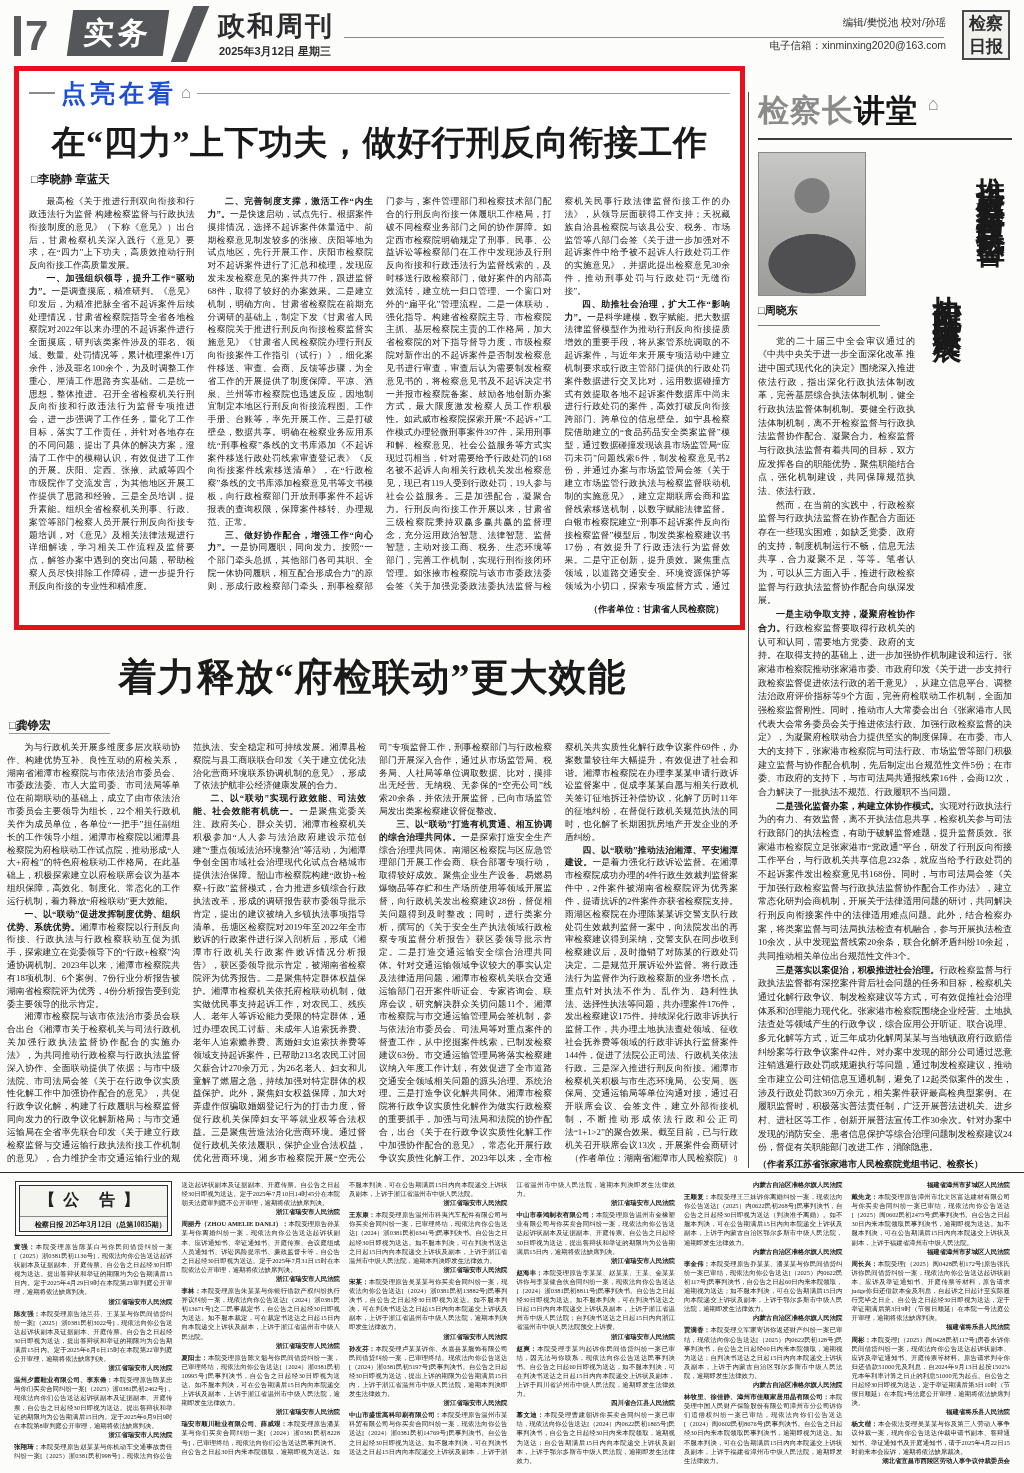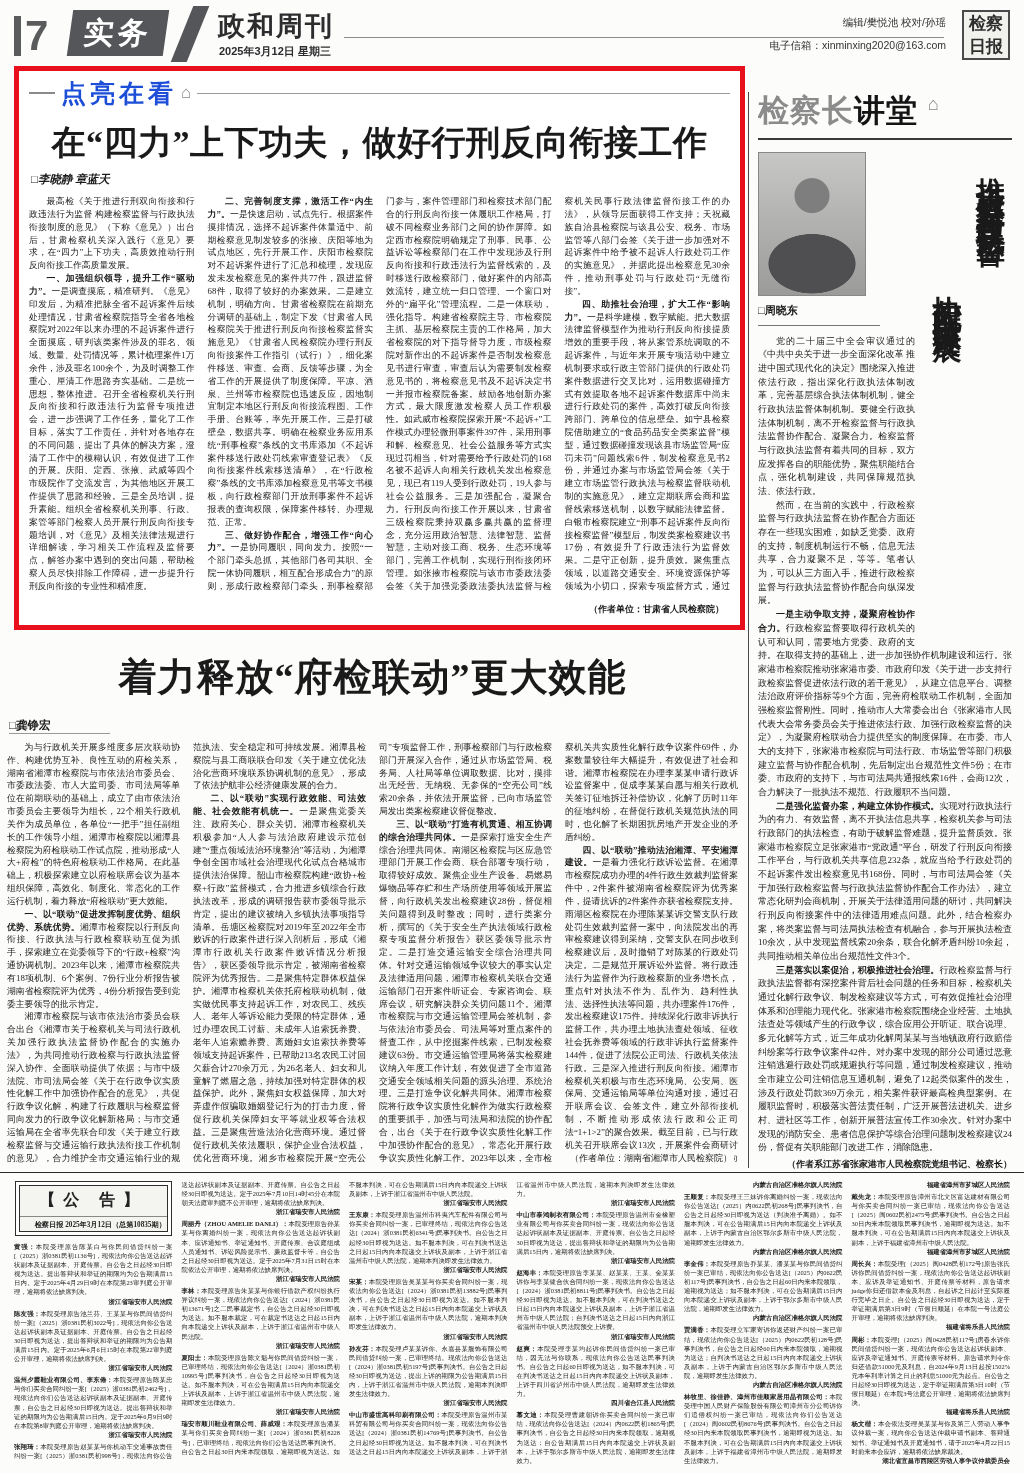--- a/index.html
+++ b/index.html
@@ -26,21 +26,21 @@
 
   
   .featured{position:absolute;left:14px;top:66px;width:731px;height:564px;border:5px solid #e8101c;
             background:#fff;box-sizing:border-box;padding:4px 10px 6px;}
   .kicker-row{display:flex;align-items:center;height:36px;}
   .kicker-dash{width:26px;border-top:2px solid #8a8a8a;}
   .kicker{font:900 25px "Liberation Sans","DejaVu Sans",sans-serif;color:#1d4ed8;letter-spacing:4px;margin:0 4px 0 6px;}
   .kicker-icon{color:#8a8a8a;font-size:17px;margin-right:6px;}
   .kicker-line{flex:1;border-top:1px solid #9a9a9a;}
   .f-headline{text-align:center;font-weight:900;font-size:34px;line-height:1.15;margin:12px 0 10px;letter-spacing:0.5px;}
-  .f-byline{font-weight:700;font-size:11.5px;margin:0 0 8px 2px;font-style:italic;}
+  .f-byline{font-weight:700;font-size:11.5px;margin:0 0 8px 2px;}
   .colbody{column-gap:13px;overflow:hidden;text-align:justify;}
   .colbody p{margin:0;text-indent:2em;}
   .colbody .lead{font-weight:900;}
   .f-body{column-count:4;height:406px;font-size:8.8px;line-height:1.46;}
   .author-note{position:absolute;right:14px;bottom:8px;font-weight:900;font-size:9px;background:#fff;padding:1px 2px 1px 8px;}
 
   
   .vrule{position:absolute;left:748px;top:92px;width:1px;height:1076px;background:#4a4a4a;}
 
   
@@ -56,21 +56,21 @@
   .v-headline{float:right;writing-mode:vertical-rl;height:472px;margin:2px 0 10px 10px;
               font-weight:900;font-size:29px;line-height:1.5;letter-spacing:5px;}
   .v-headline .l2{padding-top:118px;}
   .photo{width:106px;height:142px;margin:0 0 6px;border:1px solid #888;
          background:
            radial-gradient(circle at 50% 30%, #7e7e7e 0 17px, rgba(0,0,0,0) 18px),
            radial-gradient(ellipse 44px 30px at 50% 78%, #4f4f52 0 98%, rgba(0,0,0,0) 100%),
            linear-gradient(#c7c7c5,#9b9b99);}
   .l-byline{font-weight:700;font-size:11px;border-bottom:1px solid #777;width:122px;
             padding-bottom:6px;margin:2px 0 9px;}
-  .l-note{font-weight:900;text-indent:0 !important;text-align:right;margin-top:3px !important;}
+  .l-note{font-weight:900;text-indent:0 !important;text-align:left;margin-top:3px !important;}
 
   
   .middle{position:absolute;left:7px;top:640px;width:731px;height:528px;}
   .m-headline{text-align:center;font-weight:900;font-size:38px;margin:12px 0 12px;letter-spacing:1px;}
   .m-byline{font-weight:700;font-size:11.5px;margin:0 0 7px 2px;border-bottom:1px solid #999;display:inline-block;padding-right:60px;}
   .m-body{column-count:4;height:428px;font-size:8.8px;line-height:1.46;}
   .m-note{position:absolute;right:4px;bottom:2px;font-weight:400;font-size:9px;background:#fcfcfa;padding:1px 2px 1px 8px;}
 
   
   .bot-rule{position:absolute;left:0;right:0;top:1172px;border-top:1.5px solid #2a2a2a;}

